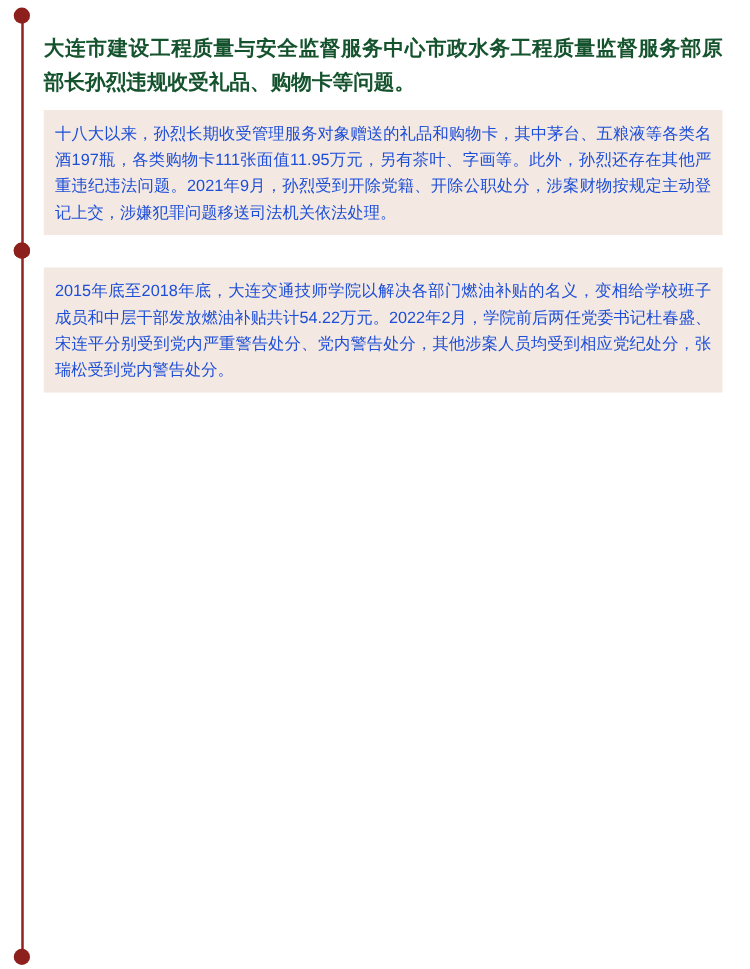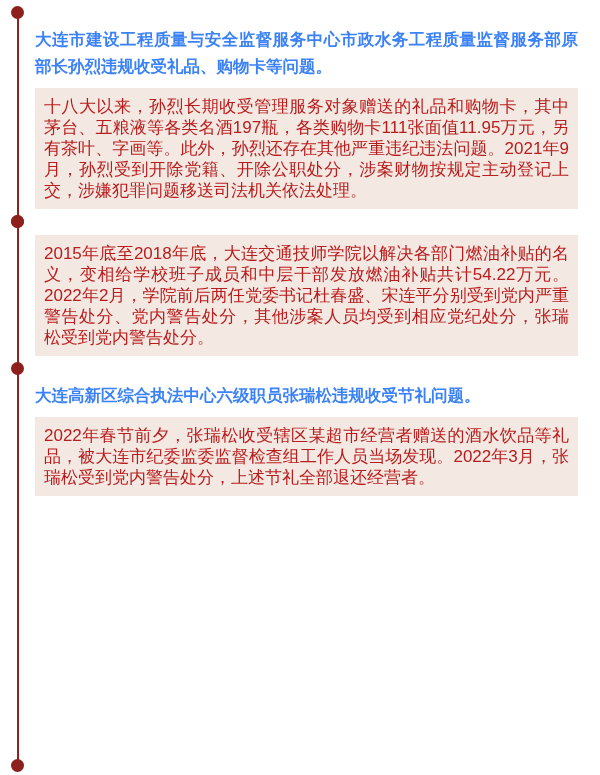--- a/index.html
+++ b/index.html
@@ -45,30 +45,30 @@
     width: 13px;
     height: 13px;
     border-radius: 50%;
     background: #8d1f1c;
   }
   .case-heading {
     margin: 0 0 8px 0;
     font-size: 16.5px;
     font-weight: bold;
     line-height: 27px;
-    color: #3b82f6;
+    color: #14532d;
     text-align: justify;
   }
   .case-body {
     margin: 0;
     background: #f3e8e2;
     padding: 8px 9px;
-    font-size: 17px;
+    font-size: 13px;
     line-height: 21px;
-    color: #b91c1c;
+    color: #1d4ed8;
     text-align: justify;
   }
 </style>
 </head>
 <body>
 
 <div class="page">
   <div class="timeline-line"></div>
 
   <section class="case">
@@ -79,20 +79,15 @@
 
   <section class="case">
     <span class="timeline-dot"></span>
   </section>
 
   <section class="case">
     <span class="timeline-dot"></span>
     <p class="case-body">2015年底至2018年底，大连交通技师学院以解决各部门燃油补贴的名义，变相给学校班子成员和中层干部发放燃油补贴共计54.22万元。2022年2月，学院前后两任党委书记杜春盛、宋连平分别受到党内严重警告处分、党内警告处分，其他涉案人员均受到相应党纪处分，张瑞松受到党内警告处分。</p>
   </section>
 
-  <section class="case">
-    <span class="timeline-dot"></span>
-    <h2 class="case-heading">大连高新区综合执法中心六级职员张瑞松违规收受节礼问题。</h2>
-    <p class="case-body">2022年春节前夕，张瑞松收受辖区某超市经营者赠送的酒水饮品等礼品，被大连市纪委监委监督检查组工作人员当场发现。2022年3月，张瑞松受到党内警告处分，上述节礼全部退还经营者。</p>
-  </section>
 
   <span class="end-dot"></span>
 </div>
 
 </body></html>

